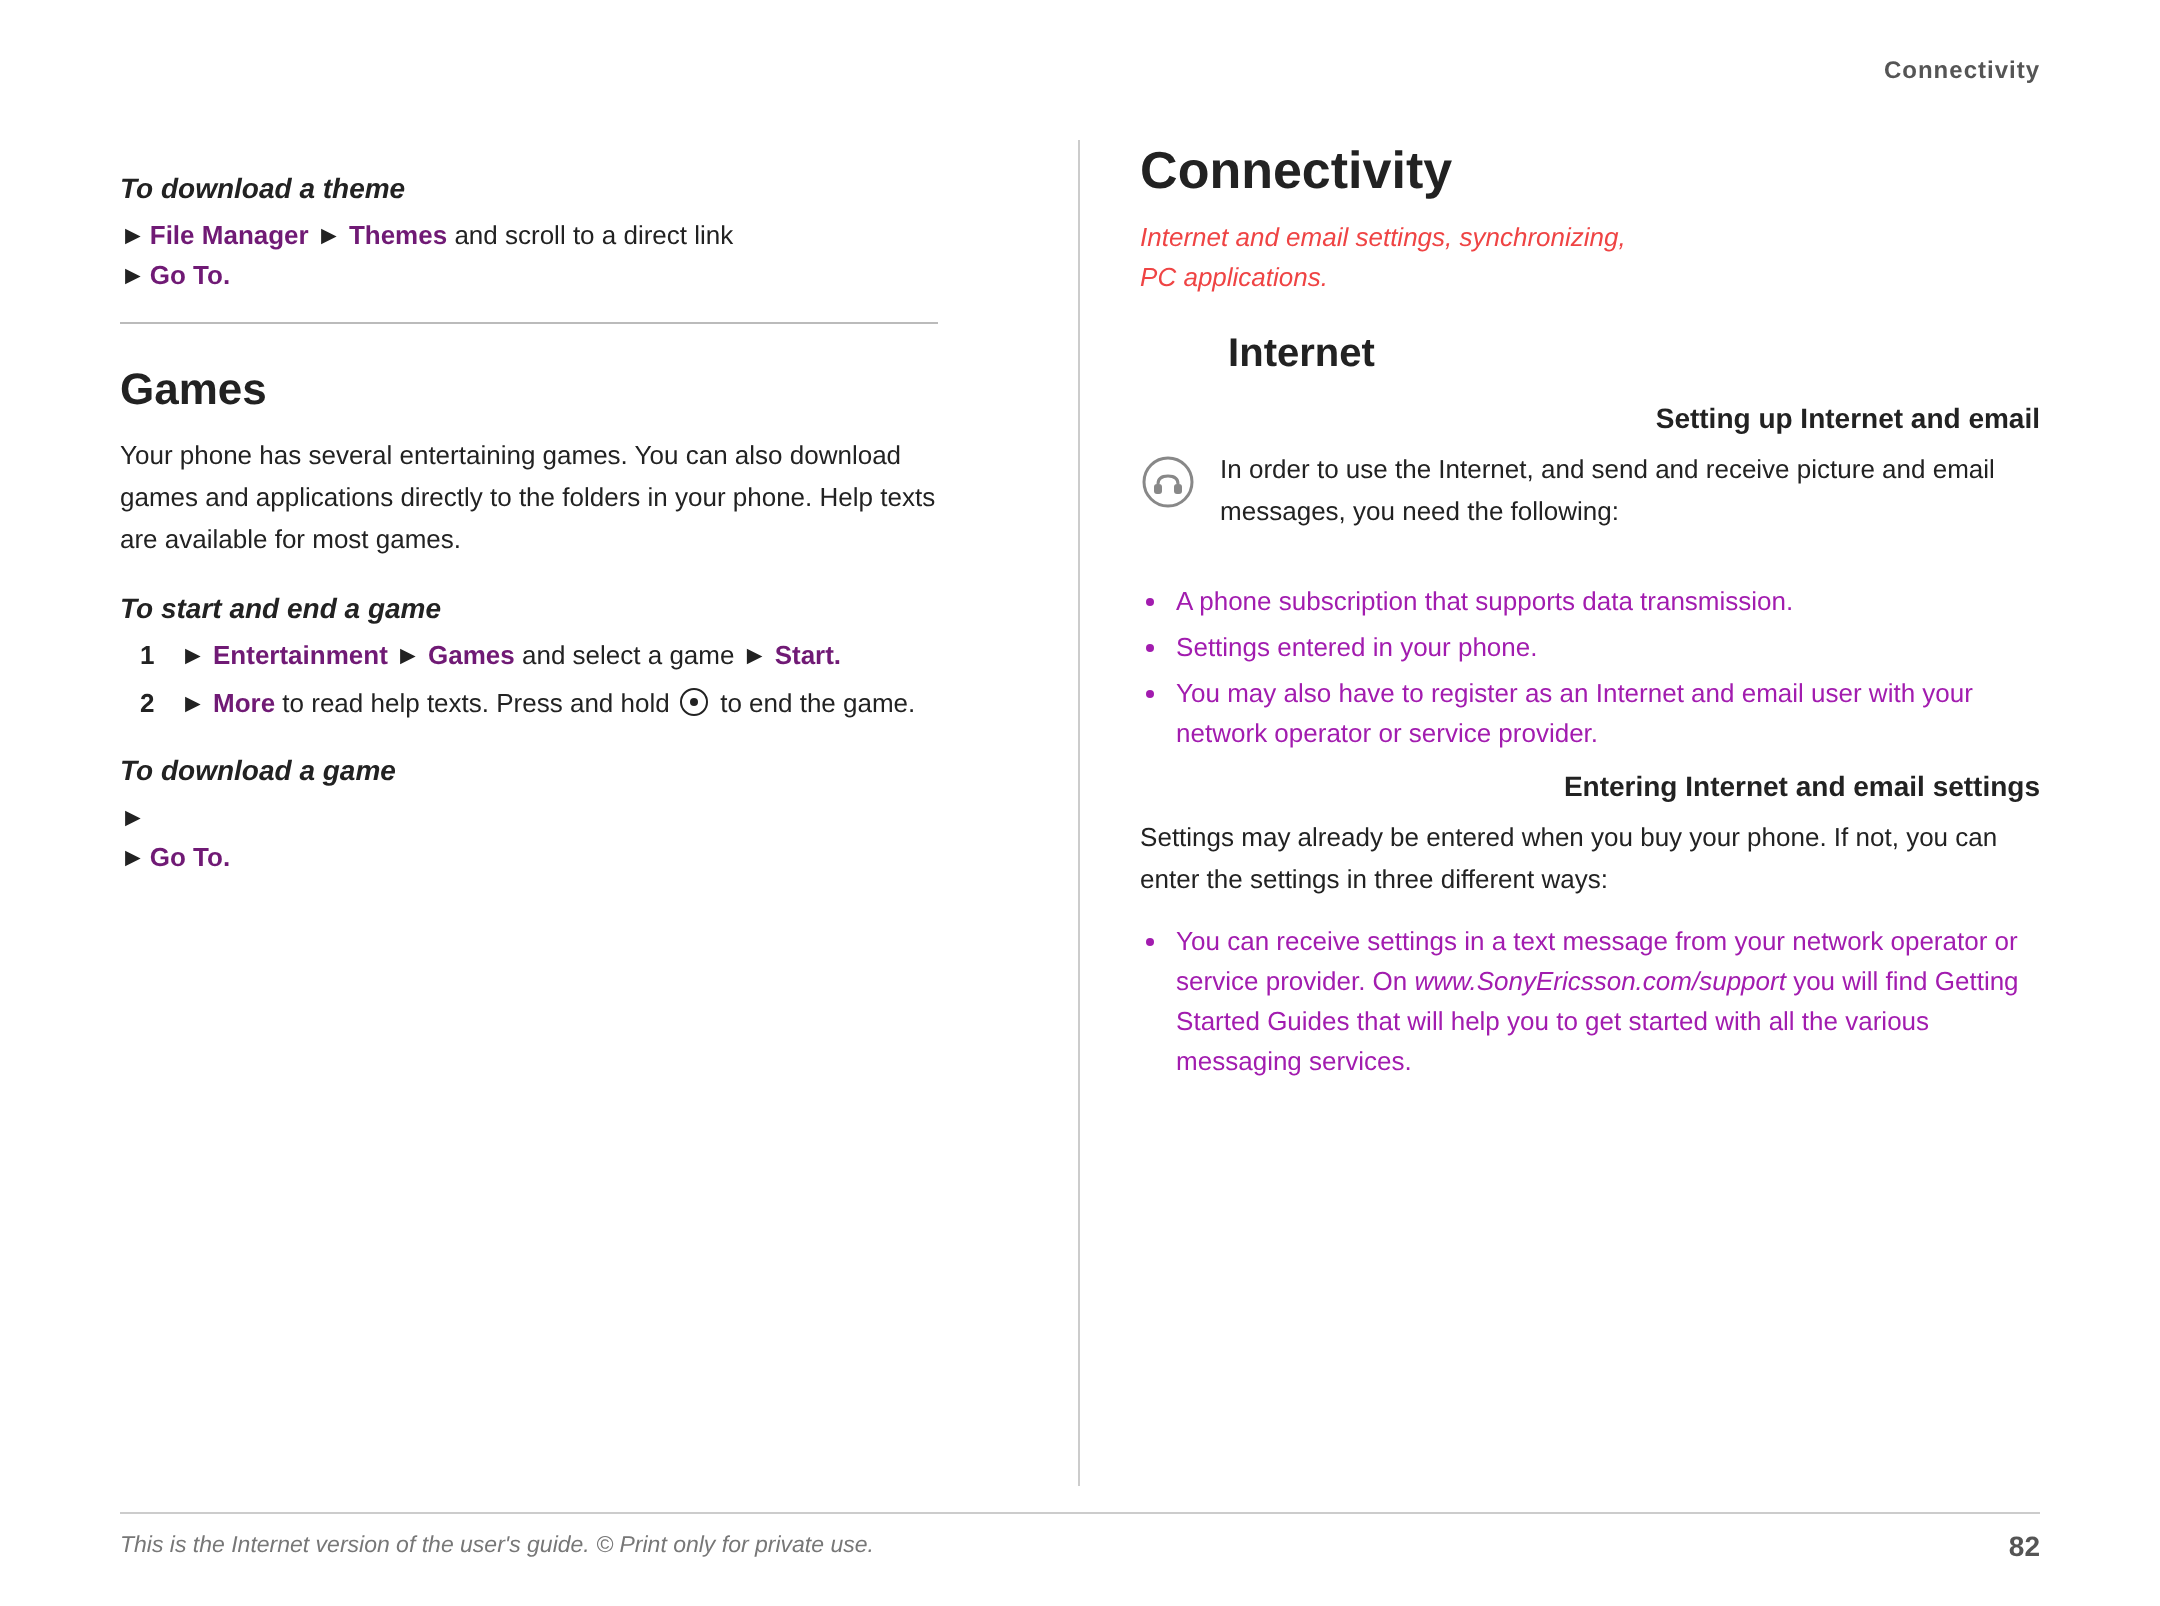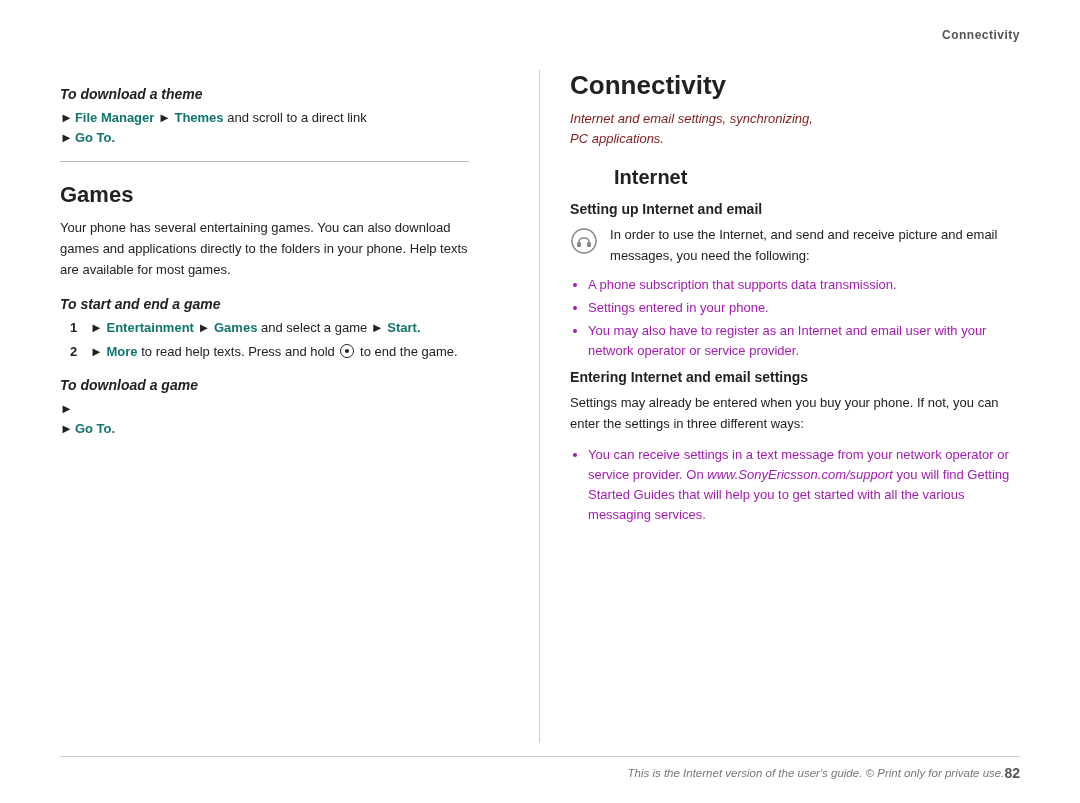--- a/index.html
+++ b/index.html
@@ -75,21 +75,21 @@
     }
 
     .arrow-item .arrow {
       color: #222;
       font-size: 13px;
       margin-right: 2px;
     }
 
     .link-text {
       font-weight: bold;
-      color: #0f766e;
+      color: #701a75;
       text-align: center;
     }
 
     .section-title-left {
       font-size: 22px;
       font-weight: bold;
       color: #222;
       margin-bottom: 10px;
       margin-top: 20px;
     }
@@ -148,39 +148,40 @@
       font-size: 26px;
       font-weight: bold;
       color: #222;
       margin-bottom: 8px;
       margin-top: 0;
     }
 
     .connectivity-subtitle {
       font-style: italic;
       font-size: 13px;
-      color: #7f1d1d;
+      color: #ef4444;
       margin-bottom: 18px;
       line-height: 1.5;
     }
 
     .section-title-right {
       font-size: 20px;
       font-weight: bold;
       color: #222;
       margin-bottom: 12px;
       margin-top: 0;
       padding-left: 44px;
     }
 
     .sub-section-bold {
       font-weight: bold;
       font-size: 14px;
       color: #222;
       margin-bottom: 8px;
+      text-align: right;
     }
 
     .icon-row {
       display: flex;
       gap: 12px;
       align-items: flex-start;
       margin-bottom: 8px;
     }
 
     .headset-icon {
@@ -203,21 +204,21 @@
       color: #a21caf;
     }
 
     
     .footer {
       position: absolute;
       bottom: 22px;
       left: 60px;
       right: 60px;
       display: flex;
-      justify-content: flex-end;
+      justify-content: space-between;
       align-items: center;
       border-top: 1px solid #ccc;
       padding-top: 8px;
     }
 
     .footer-text {
       font-size: 11.5px;
       color: #777;
       font-style: italic;
     }
@@ -305,21 +306,21 @@
 
         <div>
           <div class="sub-section-bold">Setting up Internet and email</div>
           <div class="icon-row">
             <svg class="headset-icon" viewBox="0 0 28 28" xmlns="http://www.w3.org/2000/svg">
               <circle cx="14" cy="14" r="12" fill="none" stroke="#888" stroke-width="1.5"></circle>
               <path d="M9 15 Q9 11 14 11 Q19 11 19 15" fill="none" stroke="#888" stroke-width="1.5"></path>
               <rect x="7" y="15" width="4" height="5" rx="1.5" fill="#888"></rect>
               <rect x="17" y="15" width="4" height="5" rx="1.5" fill="#888"></rect>
             </svg>
-            <div class="body-text" style="margin-bottom:0;">
+            <div class="body-text" style="margin-bottom:16px;">
               <span>In order to use the Internet, and send and receive picture and email messages, you need the following:</span>
             </div>
           </div>
           <ul class="bullet-list">
             <li><span>A phone subscription that supports data transmission.</span></li>
             <li><span>Settings entered in your phone.</span></li>
             <li><span>You may also have to register as an Internet and email user with your network operator or service provider.</span></li>
           </ul>
         </div>
 

